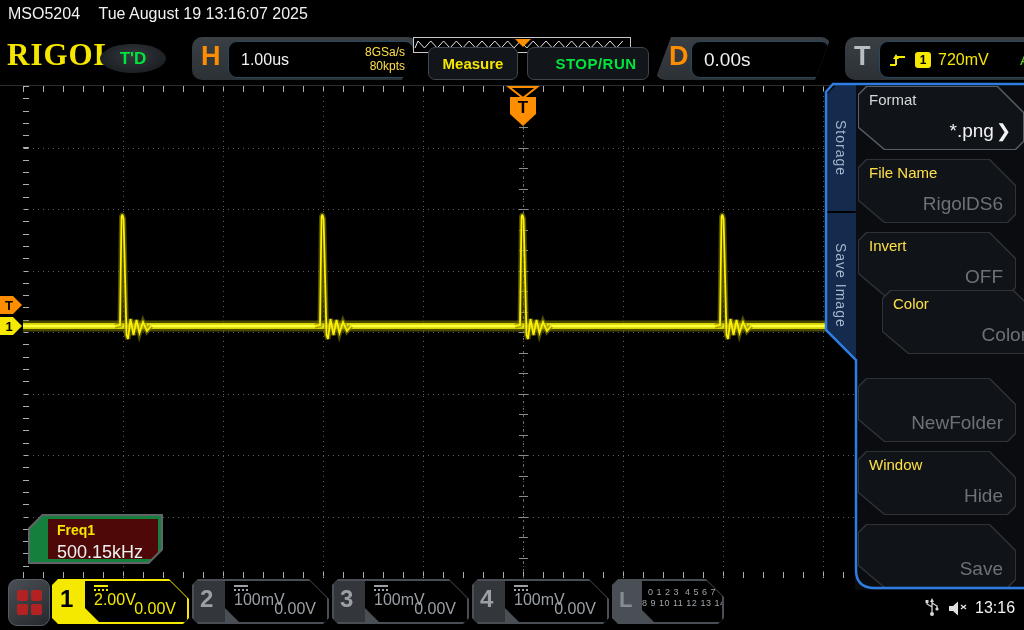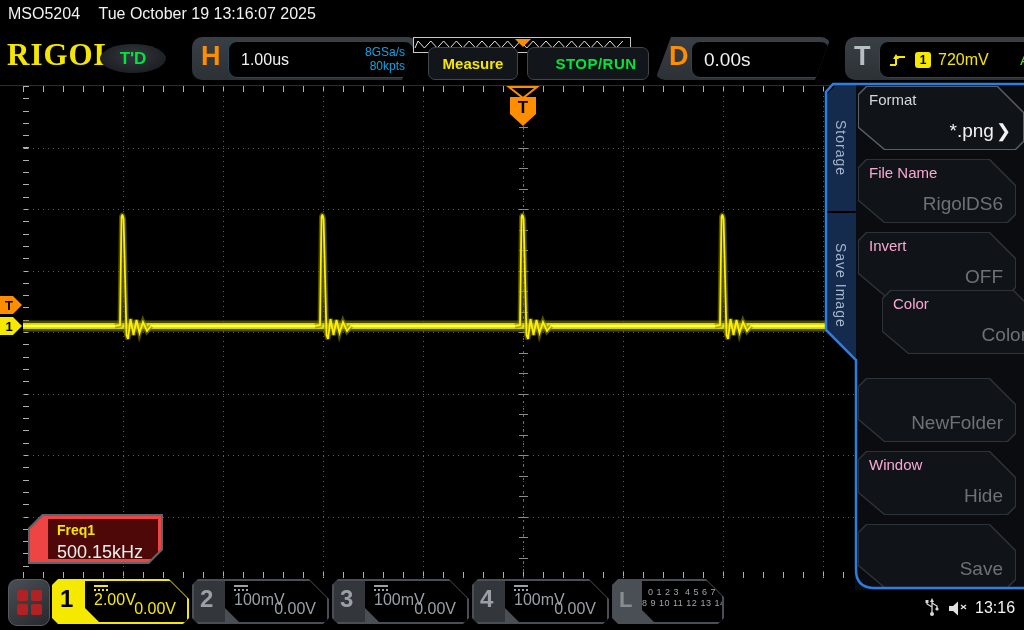--- a/index.html
+++ b/index.html
@@ -18,21 +18,21 @@
            color:#00e53c;font-weight:bold;font-size:17px;}
   .hblob{top:37px;height:43px;background:linear-gradient(#3a3f45,#2c3136);
          border-radius:10px;}
   .hblob .biglet{position:absolute;left:9px;top:4px;font-size:27px;font-weight:bold;}
   .innerbox{position:absolute;top:4px;height:35px;background:#000;border:1px solid #27495e;
             border-radius:9px;display:flex;align-items:center;}
   #hblock{left:192px;width:226px;clip-path:polygon(0 0,100% 0,calc(100% - 16px) 100%,0 100%);}
   #hinner{left:36px;width:184px;}
   #tbval{font-size:16px;color:#f2f2f2;margin-left:12px;}
   #rates{position:absolute;right:8px;top:3px;text-align:right;font-size:12px;
-         line-height:14px;color:#0ea5e9;}
+         line-height:14px;color:#fde047;}
   #wavebar{left:413px;top:37px;width:218px;height:16px;}
   .topbtn{top:47px;height:31px;background:#121519;border:1px solid #40464d;border-radius:7px;
           display:flex;align-items:center;justify-content:center;font-size:15px;font-weight:bold;}
   #measurebtn{left:428px;width:88px;color:#f5e600;}
   #runbtn{left:527px;width:104px;color:#00e53c;letter-spacing:.5px;padding-left:16px;}
   #dblock{left:655px;width:176px;clip-path:polygon(16px 0,100% 0,calc(100% - 16px) 100%,0 100%);}
   #dinner{left:36px;width:137px;}
   #dval{font-size:19px;color:#f2f2f2;margin-left:12px;}
   #tblock{left:845px;width:179px;border-radius:10px 0 0 10px;}
   #tinner{left:34px;width:142px;gap:7px;padding:0 8px;}
@@ -65,30 +65,30 @@
   .vtab span{writing-mode:vertical-rl;letter-spacing:1px;}
   #tab-storage{top:85px;height:126px;clip-path:polygon(10px 0,100% 0,100% 100%,0 100%,0 10px);}
   #tab-saveimage{top:213px;height:145px;clip-path:polygon(0 0,100% 0,100% 100%,0 calc(100% - 28px));}
   .mi{position:absolute;left:858px;width:158px;height:64px;
       clip-path:polygon(0 8px,8px 0,calc(100% - 26px) 0,100% 26px,100% calc(100% - 8px),
                 calc(100% - 8px) 100%,26px 100%,0 calc(100% - 22px));
       background:#2e3339;}
   .mi .fill{position:absolute;left:1px;top:1px;right:1px;bottom:1px;background:#101317;
       clip-path:polygon(0 8px,8px 0,calc(100% - 26px) 0,100% 26px,100% calc(100% - 8px),
                 calc(100% - 8px) 100%,26px 100%,0 calc(100% - 22px));}
-  .mi .lbl{position:absolute;left:11px;top:5px;font-size:15px;color:#f9a8d4;}
+  .mi .lbl{position:absolute;left:11px;top:5px;font-size:15px;color:#fde047;}
   .mi .val{position:absolute;right:13px;bottom:8px;font-size:19px;color:#6d7278;}
   .mi.active{background:#596069;}
   .mi.active .lbl{color:#d5d8db;}
   .mi.active .val{color:#f2f3f4;}
   .mi .arrow{font-size:18px;margin-left:2px;}
   
   #freqbox{left:28px;top:514px;width:135px;height:50px;background:#606468;
      clip-path:polygon(14px 0,100% 0,100% calc(100% - 14px),calc(100% - 14px) 100%,0 100%,0 14px);}
-  #freqbox .inner{position:absolute;left:2px;top:2px;right:2px;bottom:2px;background:#ef4444;
+  #freqbox .inner{position:absolute;left:2px;top:2px;right:2px;bottom:2px;background:#15803d;
      clip-path:polygon(13px 0,100% 0,100% calc(100% - 13px),calc(100% - 13px) 100%,0 100%,0 13px);}
   #freqbox .red{position:absolute;left:18px;top:3px;right:3px;bottom:3px;background:#4e0808;
      padding:3px 0 0 9px;}
   #freqname{color:#f5e600;font-size:14px;font-weight:bold;}
   #freqval{color:#f0f0f0;font-size:18px;margin-top:4px;}
   
   #menugrid{left:8px;top:579px;width:40px;height:45px;border-radius:9px;
      background:linear-gradient(145deg,#4a4f55,#26292d);border:1px solid #555b61;
      display:flex;align-items:center;justify-content:center;}
   #menugrid .g{display:grid;grid-template-columns:11px 11px;grid-gap:3px;}
@@ -113,21 +113,21 @@
   #lbox .panel .wrap{padding-top:6px;}
   #clock{left:975px;top:599px;font-size:16px;color:#f2f2f2;}
 </style>
 </head>
 <body>
 
 <div id="scope">
 
   <div class="abs" id="titlebar" style="left:8px;top:5px;">
     <span>MSO5204</span>
-    <span style="margin-left:14px;">Tue October 19 13:16:07 2025</span>
+    <span style="margin-left:14px;">Tue August 19 13:16:07 2025</span>
   </div>
 
   <div class="abs" id="logo">RIGOL</div>
   <div class="abs" id="tdbadge">T'D</div>
 
   <div class="abs hblob" id="hblock">
     <span class="biglet orange">H</span>
     <div class="innerbox" id="hinner">
       <span id="tbval">1.00us</span>
       <div id="rates">

